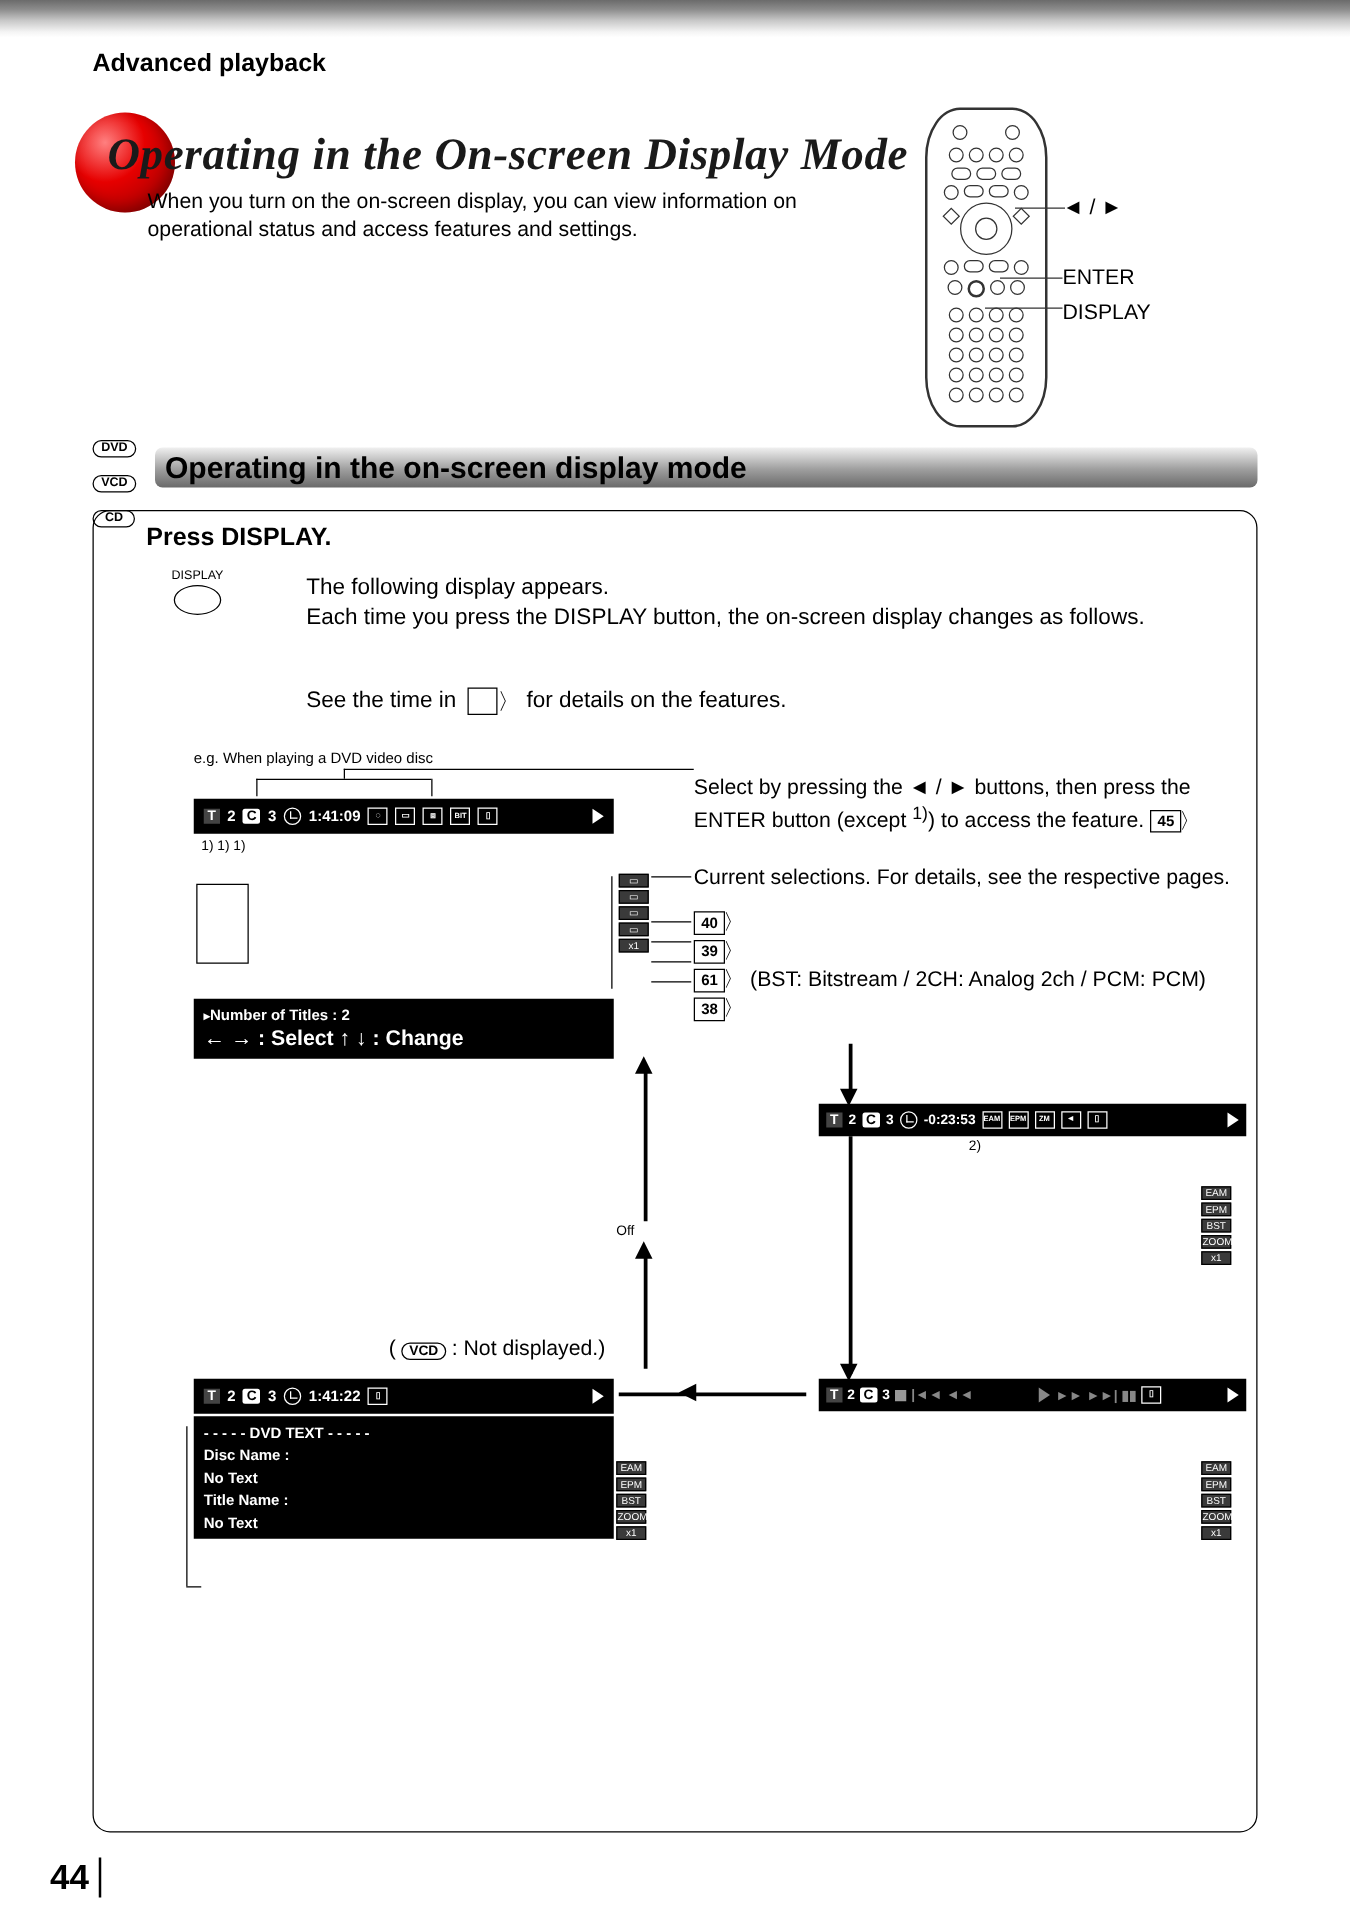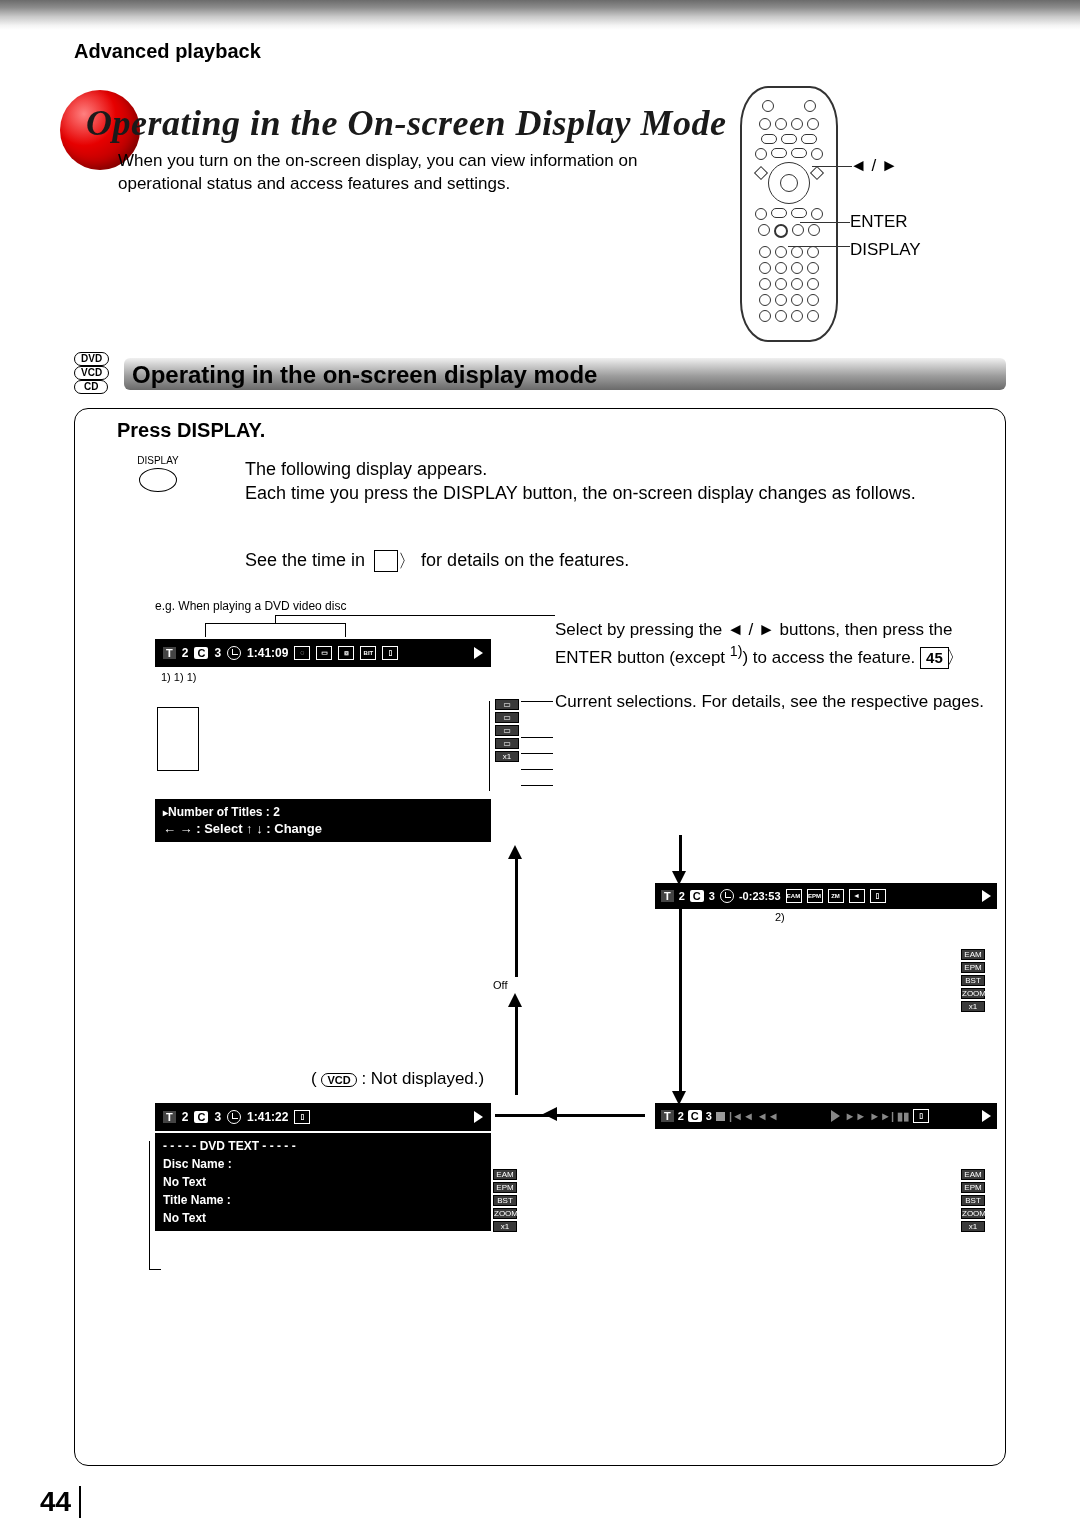--- a/index.html
+++ b/index.html
@@ -19,21 +19,21 @@
   .rc-row{position:absolute;display:flex;gap:4px;justify-content:center;width:100%}
   .rc-sm{width:10px;height:10px;border:1.5px solid #333;border-radius:50%}
   .rc-md{width:14px;height:8px;border:1.5px solid #333;border-radius:6px}
   .rc-lbl{position:absolute;left:850px;font-size:17px}
   .arrow-lr{font-family:Arial}
   .lead-line{position:absolute;border-top:1.5px solid #333}
   .section-bar{position:absolute;top:358px;left:74px;right:74px;height:32px}
   .bar-bg{position:absolute;left:50px;right:0;top:0;height:100%;
     background:linear-gradient(to bottom,#f0f0f0 0%,#9e9e9e 55%,#6a6a6a 100%);border-radius:6px}
   .disc-stack{position:absolute;left:0;top:-6px;font-size:10px;line-height:12px}
-  .disc{border:1.4px solid #000;border-radius:10px;padding:0 6px;font-weight:bold;display:inline-block;margin-bottom:0}
+  .disc{border:1.4px solid #000;border-radius:10px;padding:0 6px;font-weight:bold;display:inline-block;margin-bottom:14px}
   .sec-title{position:absolute;left:58px;top:3px;font-size:24px;font-weight:bold;color:#000}
   .box{position:absolute;top:408px;left:74px;right:74px;bottom:60px;border:1.5px solid #000;border-radius:14px}
   .press{position:absolute;top:10px;left:42px;font-size:20px;font-weight:bold}
   .disp-btn{position:absolute;top:46px;left:56px;width:54px;text-align:center}
   .disp-lbl{font-size:10px}
   .disp-oval{width:36px;height:22px;border:1.5px solid #000;border-radius:50%;margin:2px auto 0}
   .body-txt{position:absolute;left:170px;font-size:18px;line-height:1.35}
   .see-pages{position:absolute;left:170px;top:140px;font-size:18px}
   .thin-box{display:inline-block;border:1.2px solid #000;width:22px;height:20px;vertical-align:middle;margin:0 4px}
   .angle{display:inline-block;margin-left:-4px;vertical-align:middle}
@@ -41,26 +41,26 @@
   .osd{position:absolute;background:#000;color:#fff;font-size:12px;font-weight:bold;padding:4px 8px;display:flex;align-items:center;gap:6px}
   .osd1{top:230px;left:80px;width:320px;height:20px}
   .chip{background:#fff;color:#000;padding:0 3px;border-radius:2px;font-size:11px}
   .chip-dark{background:#444;color:#fff;padding:0 3px;font-size:11px}
   .clock{width:12px;height:12px;border:1.5px solid #fff;border-radius:50%;display:inline-block;position:relative}
   .clock:after{content:"";position:absolute;width:5px;height:5px;border-left:1.5px solid #fff;border-bottom:1.5px solid #fff;left:4px;top:2px}
   .play-tri{width:0;height:0;border-left:9px solid #fff;border-top:6px solid transparent;border-bottom:6px solid transparent;margin-left:auto}
   .tiny-icon{width:14px;height:12px;border:1px solid #fff;display:inline-block;font-size:7px;line-height:12px;text-align:center}
   .foot1{position:absolute;top:262px;left:86px;font-size:11px}
   .info-box{position:absolute;top:390px;left:80px;width:320px;background:#000;color:#fff;font-size:12px;font-weight:bold;padding:6px 8px}
-  .info-box .row2{font-size:13px;margin-top:2px}
+  .info-box .row2{font-size:17px;margin-top:2px}
   .arrows-icon{font-family:Arial}
   .right-txt{position:absolute;left:480px;font-size:17px;line-height:1.35}
   .rt1{top:210px;width:430px}
   .rt2{top:282px}
-  .pg{display:inline-block;border:1.2px solid #000;padding:0 5px;font-weight:bold;font-size:15px;vertical-align:middle}
+  .pg{display:inline-block;border:1.2px solid #000;padding:0 5px;font-weight:bold;font-size:12px;vertical-align:middle}
   .ang{display:inline-block;margin-left:-2px;vertical-align:middle}
   .retro-box{position:absolute;top:298px;left:82px;width:40px;height:62px;border:1.2px solid #000}
   .side-ic{position:absolute;left:420px;width:24px;display:flex;flex-direction:column;gap:2px}
   .si1{top:290px}
   .mini{background:#3a3a3a;color:#fff;font-size:8px;text-align:center;border:1px solid #000;padding:0}
   .rt3{top:404px}
   .osd2{position:absolute;top:474px;left:580px;width:330px;height:20px;background:#000;color:#fff;font-size:11px;font-weight:bold;display:flex;align-items:center;gap:5px;padding:3px 6px}
   .foot2{position:absolute;top:502px;left:700px;font-size:11px}
   .off-lbl{position:absolute;top:570px;left:418px;font-size:11px}
   .vcd-line{position:absolute;top:660px;left:236px;font-size:17px}
@@ -236,20 +236,26 @@
     <div><span style="font-size:10px">▸</span><span>Number of Titles :     2</span></div>
     <div class="row2 arrows-icon">← → : Select  ↑ ↓ : Change</div>
   </div>
 
   <div class="right-txt rt1">
     <span>Select by pressing the ◄ / ► buttons, then press the ENTER button (except </span><sup>1)</sup><span>) to access the feature.</span>
     <span class="pg">45</span><span class="ang">〉</span>
   </div>
   <div class="right-txt rt2">Current selections. For details, see the respective pages.</div>
 
+  <div class="right-txt" style="top:318px">
+    <div><span class="pg">40</span><span class="ang">〉</span></div>
+    <div><span class="pg">39</span><span class="ang">〉</span></div>
+    <div><span class="pg">61</span><span class="ang">〉</span> <span>(BST: Bitstream / 2CH: Analog 2ch / PCM: PCM)</span></div>
+    <div><span class="pg">38</span><span class="ang">〉</span></div>
+  </div>
 
 
   <div class="ln" style="top:206px;left:200px;width:280px;height:1.2px"></div>
   <div class="ln" style="top:292px;left:446px;width:32px;height:1.2px"></div>
   <div class="ln" style="top:292px;left:414px;width:1.2px;height:90px"></div>
   <div class="ln" style="top:328px;left:446px;width:32px;height:1.2px"></div>
   <div class="ln" style="top:344px;left:446px;width:32px;height:1.2px"></div>
   <div class="ln" style="top:360px;left:446px;width:32px;height:1.2px"></div>
   <div class="ln" style="top:376px;left:446px;width:32px;height:1.2px"></div>
 

